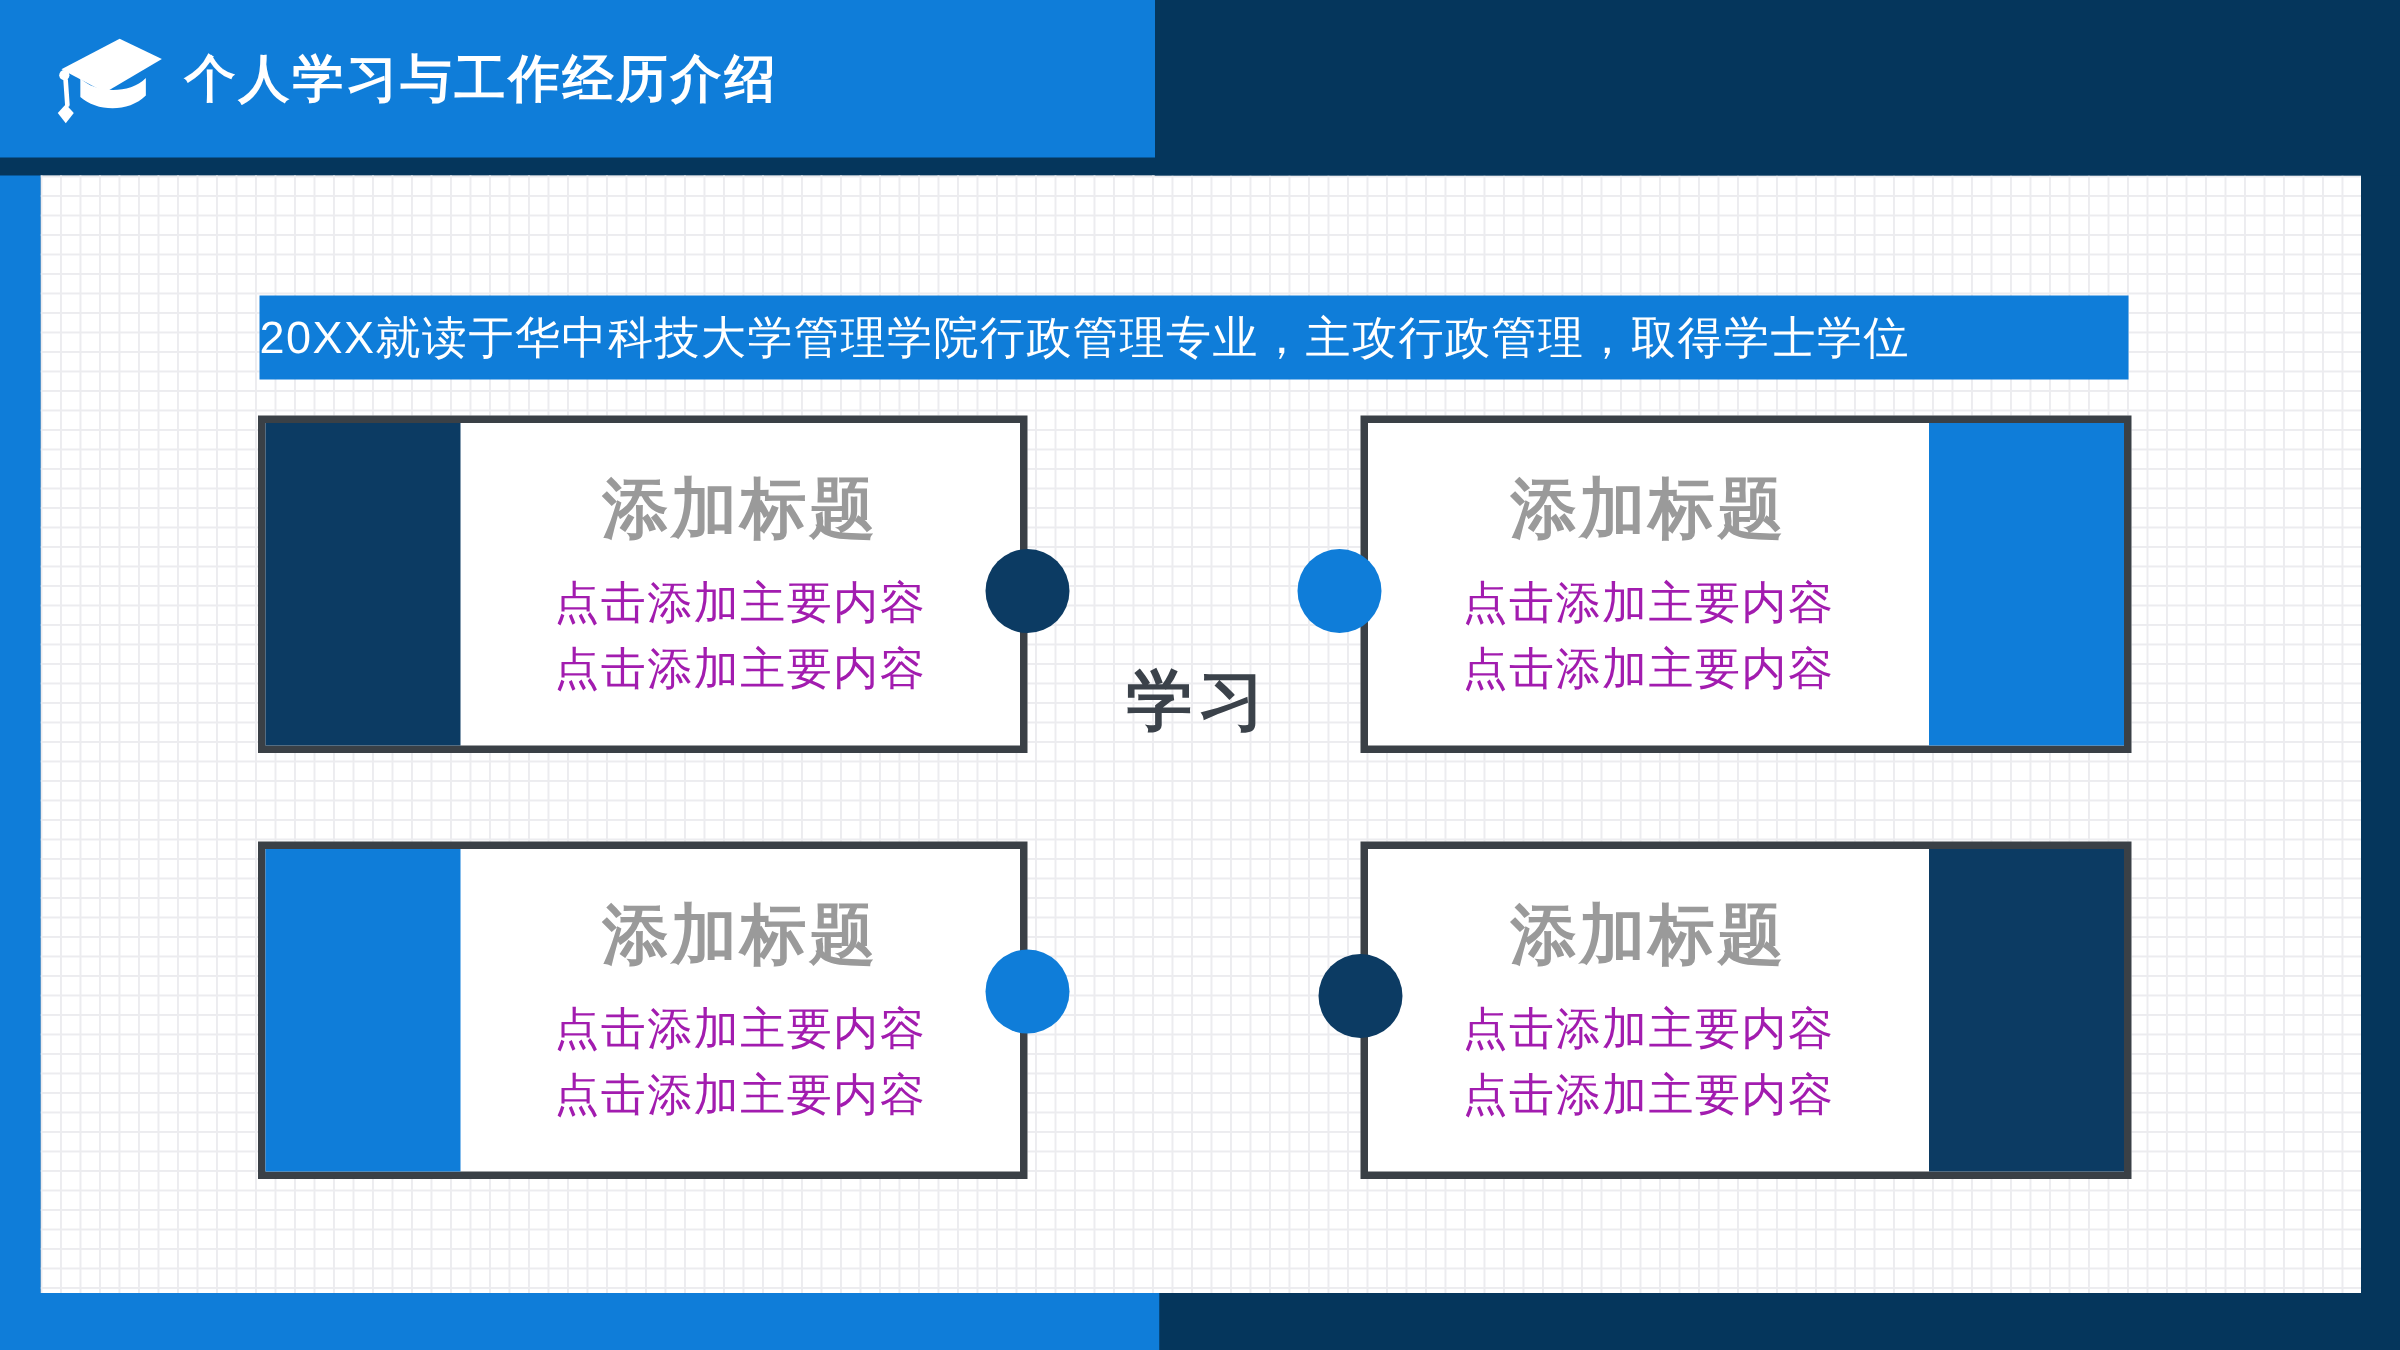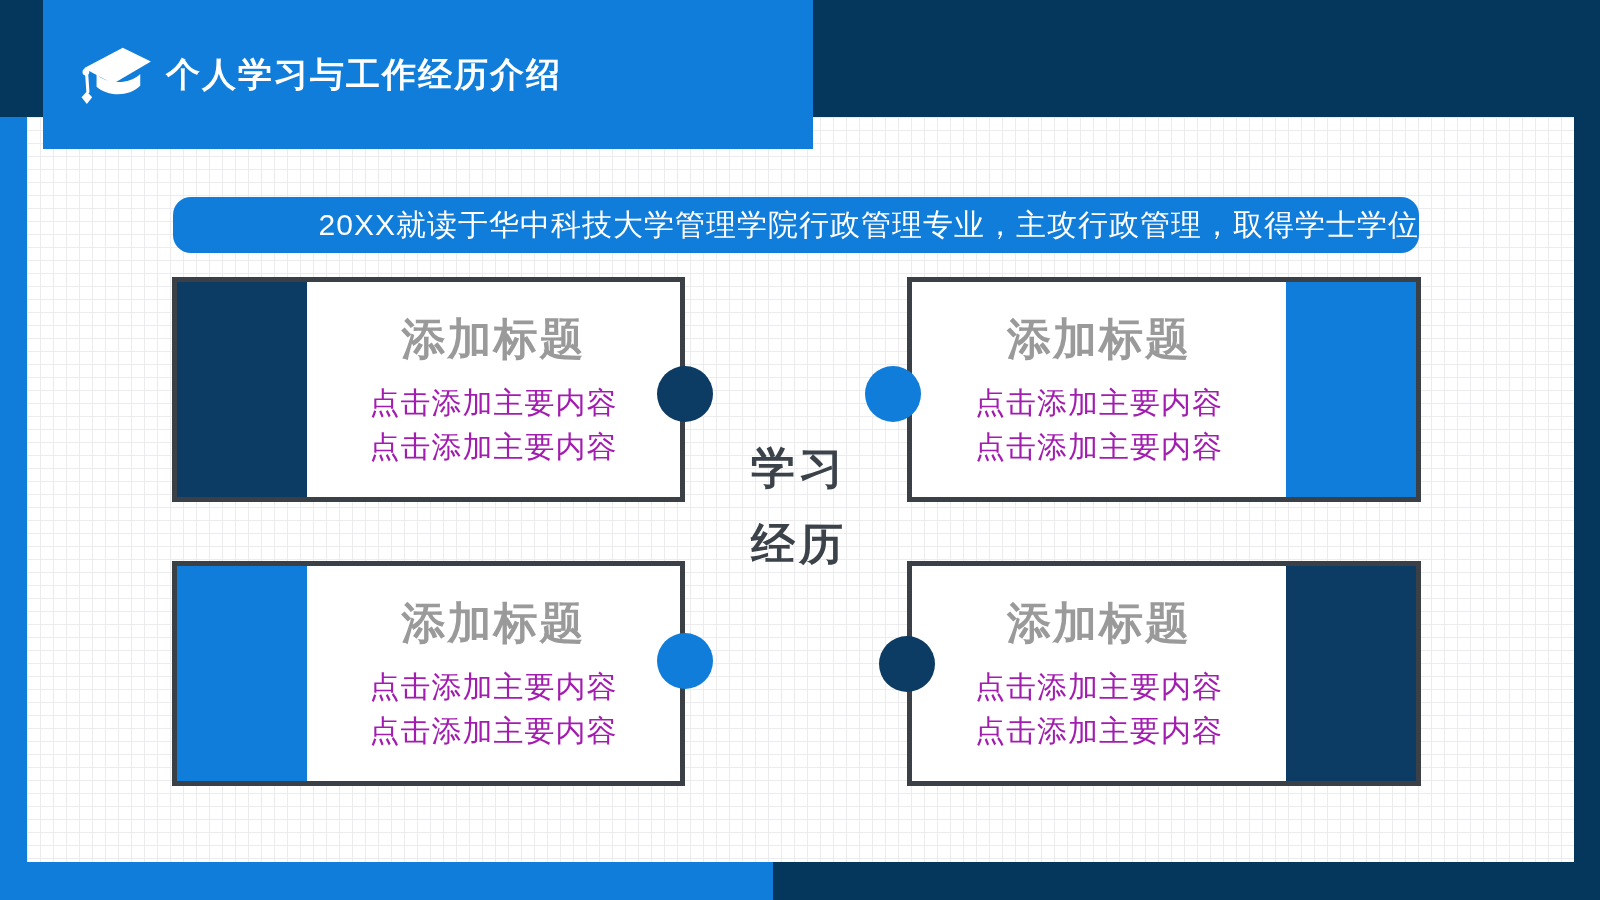--- a/index.html
+++ b/index.html
@@ -12,40 +12,40 @@
 
   
   .grid-area{
     left:27px;top:117px;width:1547px;height:745px;
     background-color:#ffffff;
     background-image:
       linear-gradient(#ececef 1px, transparent 1px),
       linear-gradient(90deg,#ececef 1px, transparent 1px);
     background-size:13px 13px;
   }
-  .header-blue{left:0;top:0;width:770px;height:149px;background:#0f7dd9;
-    display:flex;align-items:center;margin-left:43px;}
+  .header-blue{left:0;top:0;width:770px;height:105px;background:#0f7dd9;
+    display:flex;align-items:center;}
   .top-navy{left:770px;top:0;width:830px;height:117px;background:#05365c;}
   .left-strip{left:0;top:117px;width:27px;height:745px;background:#0f7dd9;}
   .right-strip{left:1574px;top:117px;width:26px;height:745px;background:#05365c;}
   .bottom-blue{left:0;top:862px;width:773px;height:38px;background:#0f7dd9;}
   .bottom-navy{left:773px;top:862px;width:827px;height:38px;background:#05365c;}
 
   
   .cap-icon{margin-left:33px;flex:none;}
   .header-title{
     margin-left:12px;color:#ffffff;font-size:34px;font-weight:700;
     letter-spacing:2px;white-space:nowrap;
   }
 
   
   .banner{
     left:173px;top:197px;width:1246px;height:56px;background:#0f7dd9;
-    display:flex;align-items:center;justify-content:flex-end;
-    color:#ffffff;font-size:30px;letter-spacing:1px;white-space:nowrap;border-radius:18px;
+    display:flex;align-items:center;justify-content:flex-start;
+    color:#ffffff;font-size:30px;letter-spacing:1px;white-space:nowrap;
   }
 
   
   .card{
     background:#ffffff;border:5px solid #3a4046;box-sizing:border-box;
     display:flex;height:225px;
   }
   .card-tl{left:172px;top:277px;width:513px;}
   .card-tr{left:907px;top:277px;width:514px;}
   .card-bl{left:172px;top:561px;width:513px;}
@@ -142,14 +142,13 @@
   <div class="accent accent-navy"></div>
 </div>
 
 <div class="abs dot dot-navy dot-1"></div>
 <div class="abs dot dot-blue dot-2"></div>
 <div class="abs dot dot-blue dot-3"></div>
 <div class="abs dot dot-navy dot-4"></div>
 
 <div class="abs center-label">
   <div>学习</div>
-  <div>经历</div>
 </div>
 
 </body></html>

